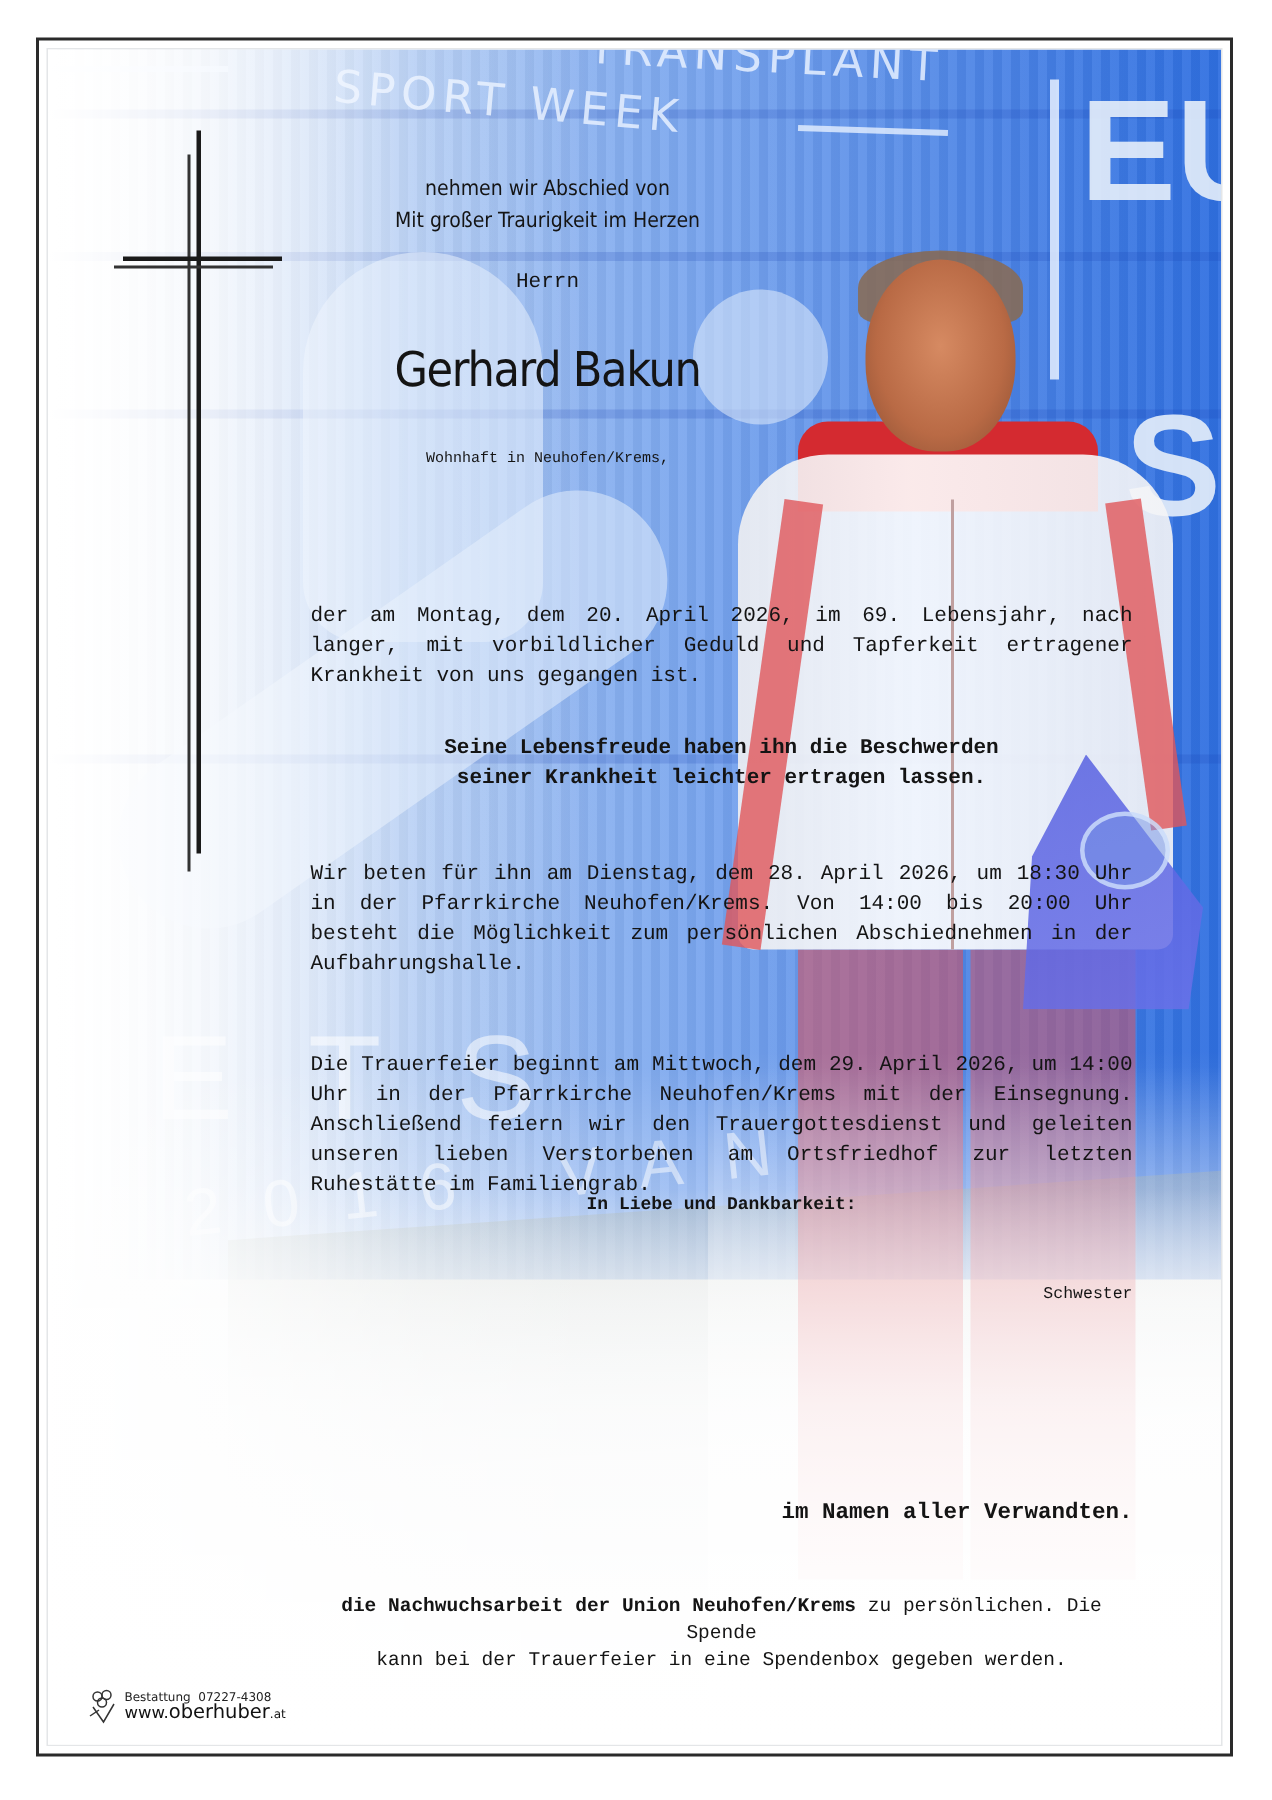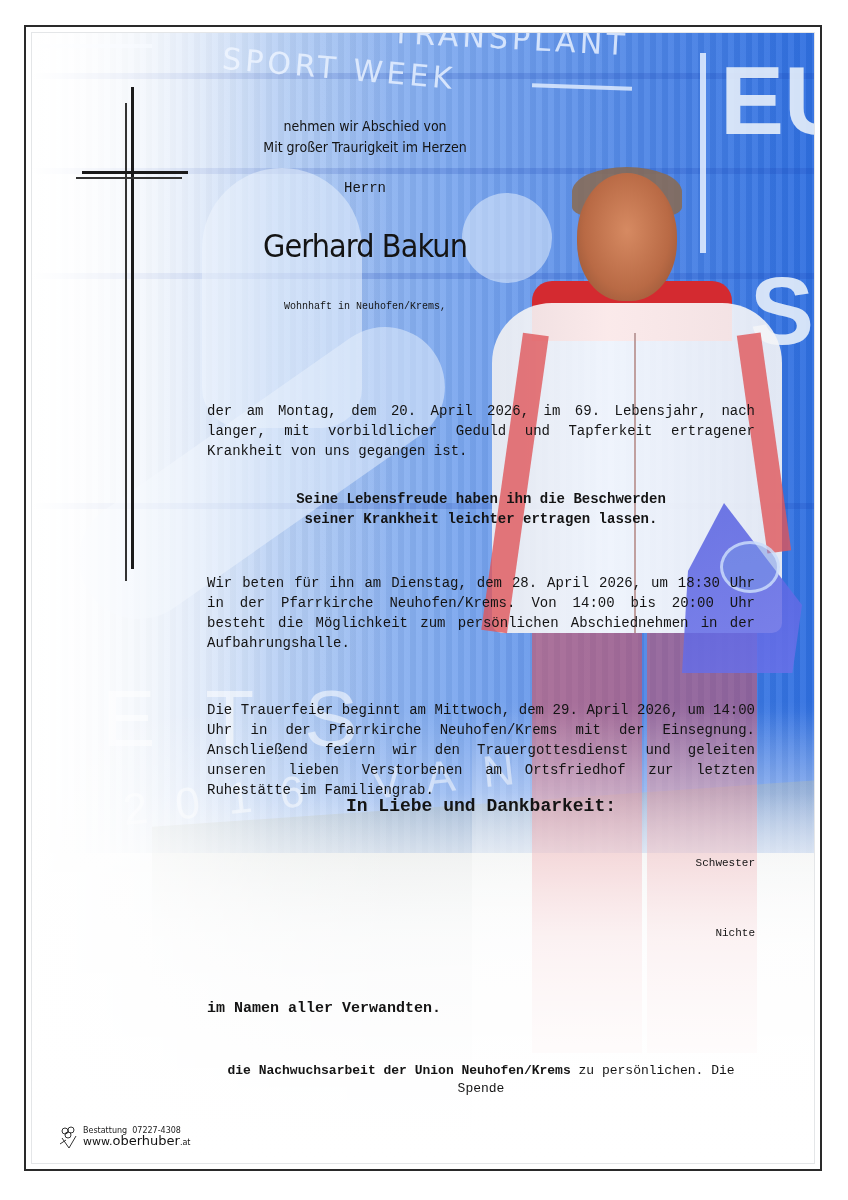--- a/index.html
+++ b/index.html
@@ -63,27 +63,27 @@
   .center { text-align:center; }
   .intro { left:210px; width:310px; top:116px; font-size:14px; line-height:21px; font-family:"DejaVu Sans Condensed","DejaVu Sans", sans-serif; }
   .herrn { left:210px; width:310px; top:180px; font-size:14px; }
   .name { left:210px; width:310px; top:227px; font-size:32px; font-family:"DejaVu Sans", sans-serif; letter-spacing:-1px; transform:scaleX(0.9); }
   .residence { left:210px; width:310px; top:297px; font-size:10px; line-height:19px; }
   .p { left:207px; width:548px; font-size:14px; line-height:20px; text-align:justify; }
   .p1 { top:401px; }
   .quote { left:207px; width:548px; top:489px; font-size:14px; line-height:20px; font-weight:bold; text-align:center; }
   .p2 { top:573px; }
   .p3 { top:690px;margin-top:10px; }
-  .thanks { left:207px; width:548px; top:796px; font-size:18px; font-weight:bold; text-align:center; }
+  .thanks { left:207px; width:548px; top:796px; font-size:12px; font-weight:bold; text-align:center; }
   .rel { left:207px; width:548px; text-align:center; }
   .rel-name { font-size:15px; font-weight:bold; line-height:18px; }
   .rel-role { font-size:11px; line-height:14px;text-align:right; }
   .rel1 { top:856px; }
   .rel2 { top:926px; }
-  .allrel { left:207px; width:548px; top:1000px; font-size:15px; font-weight:bold; text-align:left; }
+  .allrel { left:207px; width:548px; top:1000px; font-size:15px; font-weight:bold; text-align:right; }
   .donation { left:207px; width:548px; top:1062px; font-size:13px; line-height:18px; text-align:center; }
   .donation b { font-weight:bold; }
   .footer-logo { position:absolute; left:58px; top:1124px; display:flex; align-items:center; gap:3px; }
   .logo-mark { width:22px; height:26px; }
   .footer-lines { display:flex; flex-direction:column; line-height:10px; }
   .f-line1 { font-size:8px; color:#222; }
   .f-line2 { font-size:11px; color:#111; }
   .f-line2 .dom { font-size:13px; }
   .f-line2 .tld { font-size:8px; }
 </style>
@@ -169,27 +169,27 @@
 
 <div class="t p p3">Die Trauerfeier beginnt am Mittwoch, dem 29. April 2026, um 14:00 Uhr in der Pfarrkirche Neuhofen/Krems mit der Einsegnung. Anschließend feiern wir den Trauergottesdienst und geleiten unseren lieben Verstorbenen am Ortsfriedhof zur letzten Ruhestätte im Familiengrab.</div>
 
 <div class="t thanks">In Liebe und Dankbarkeit:</div>
 
 <div class="t rel rel1">
   <div class="rel-role">Schwester</div>
 </div>
 
 <div class="t rel rel2">
-  <div class="rel-role">Nichte</div>
 </div>
 
 <div class="t allrel">im Namen aller Verwandten.</div>
 
 <div class="t donation">
   <div><b>die  Nachwuchsarbeit der Union Neuhofen/Krems</b><span> zu persönlichen. Die Spende</span></div>
+  <div>kann bei der Trauerfeier in eine Spendenbox gegeben werden.</div>
 </div>
 
 <div class="footer-logo">
   <svg class="logo-mark" viewBox="0 0 22 26">
     <circle cx="7" cy="7" r="3" fill="none" stroke="#333" stroke-width="1"></circle>
     <circle cx="13" cy="6" r="3" fill="none" stroke="#333" stroke-width="1"></circle>
     <circle cx="10" cy="11" r="3" fill="none" stroke="#333" stroke-width="1"></circle>
     <path d="M4 14 L11 24 L18 12" fill="none" stroke="#333" stroke-width="1"></path>
     <path d="M2 20 L8 16" fill="none" stroke="#333" stroke-width="1"></path>
   </svg>

